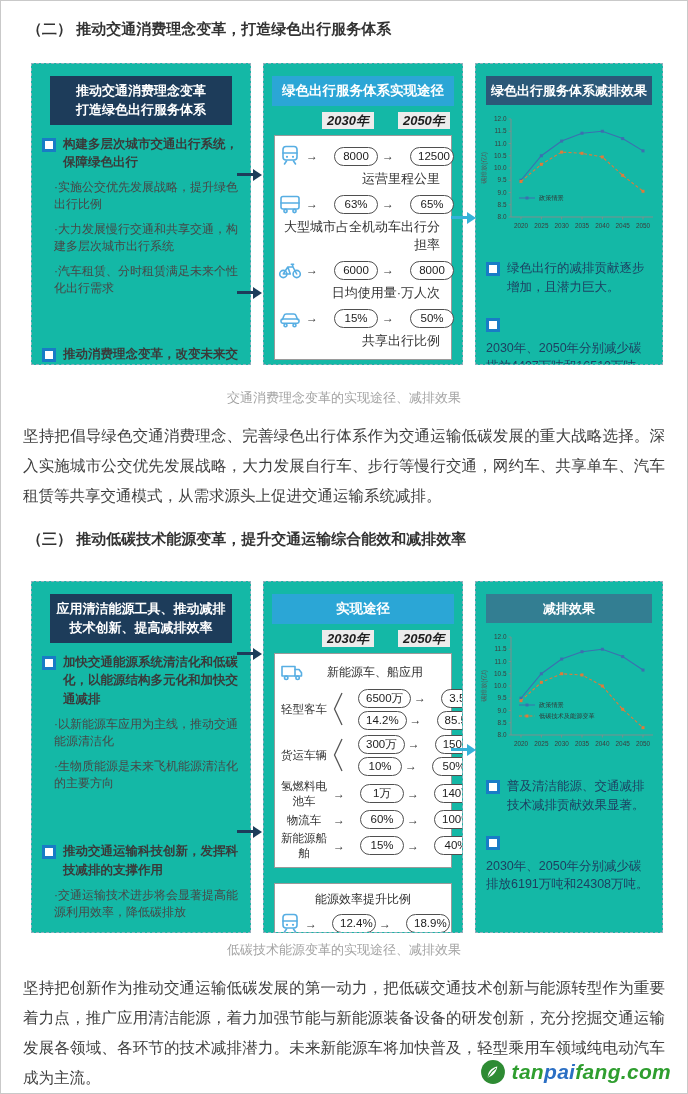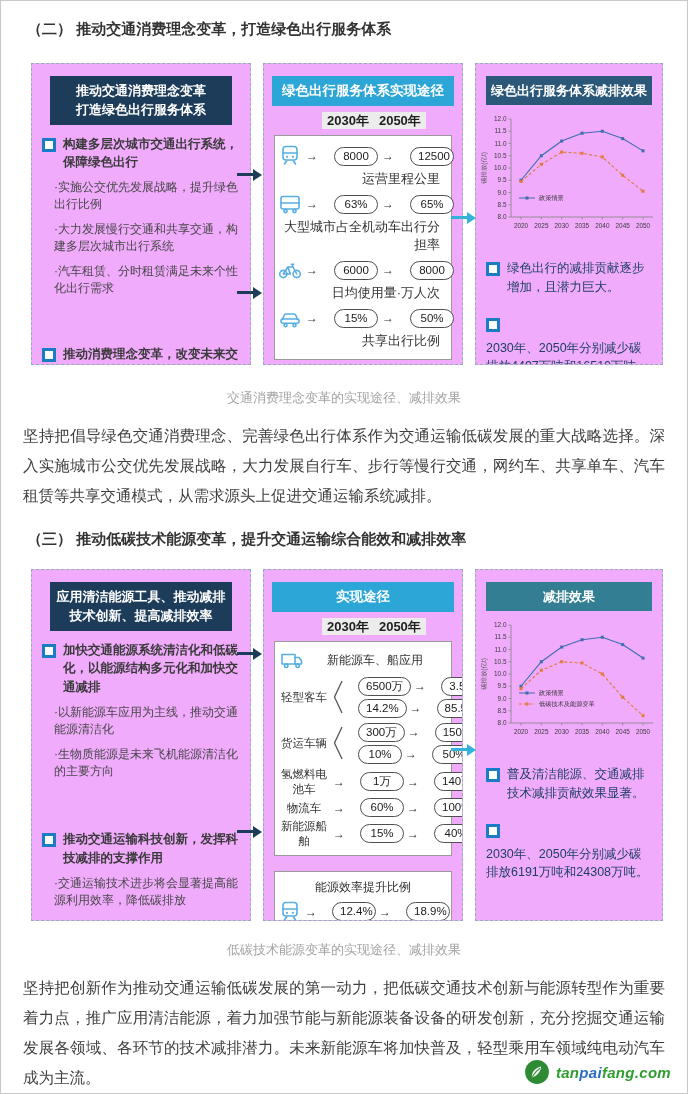--- a/index.html
+++ b/index.html
@@ -1,41 +1,41 @@
 <!DOCTYPE html>
 <html><head>
 <meta charset="utf-8">
 <style>
   html,body{margin:0;padding:0;background:#fff;font-family:"Liberation Sans","DejaVu Sans",sans-serif;}
   .page{position:relative;width:688px;height:1094px;box-sizing:border-box;border:1px solid #c9c9c9;background:#fff;overflow:hidden;}
   .sec-heading{font-size:15px;font-weight:bold;color:#333;padding:18px 26px 0;line-height:1.3;}
   .diagram{position:relative;}
   #diagram1{height:312px;margin-top:24px;}
   #diagram2{height:358px;margin-top:20px;}
-  .dcol{position:absolute;border:1.5px dashed #92aebc;box-sizing:border-box;background:#f0abfc;overflow:hidden;}
+  .dcol{position:absolute;border:1.5px dashed #92aebc;box-sizing:border-box;background:#14b8a6;overflow:hidden;}
   #diagram1 .dcol{top:0;height:302px;}
-  #diagram2 .dcol{top:0;height:352px;}
+  #diagram2 .dcol{top:12px;height:352px;}
   .lcol{left:30px;width:220px;}
   .mcol{left:262px;width:200px;}
   .rcol{left:474px;width:188px;}
   .col-head{color:#fff;font-weight:bold;text-align:center;line-height:1.5;}
   .col-head.dark{background:#1d3c5a;font-size:13px;margin:12px auto 10px;width:170px;padding:5px 6px;}
   .col-head.mid{background:#2ba6d6;font-size:13.5px;margin:12px 8px 6px;padding:5px 4px;}
   .col-head.navy{background:#2b5878;font-size:13px;margin:12px 10px 4px;padding:5px 4px;}
   .col-head.teal{background:#337e92;font-size:13px;margin:12px 10px 4px;padding:5px 4px;}
   .bullet{display:flex;gap:7px;padding:0 10px;margin-top:10px;align-items:flex-start;}
   .bullet .sq{flex:0 0 auto;width:8px;height:8px;border:3px solid #187cc6;margin-top:3px;background:#fff;}
   .bullet .bt{font-size:12.5px;font-weight:bold;color:#3a3a3a;line-height:1.5;}
   .sub{font-size:12px;color:#474747;line-height:1.45;padding:0 8px 0 22px;margin-top:7px;}
   #diagram1 .lcol .bullet.gap{margin-top:48px;}
   #diagram2 .lcol .bullet.gap{margin-top:50px;}
   .rcol .bullet .bt{font-weight:normal;color:#1d4061;font-size:12.5px;}
   .rcol .bullet{margin-top:14px;}
   .rcol .bullet.gap{margin-top:18px;flex-direction:column;}
-  .years{display:flex;padding-left:58px;margin:2px 0 6px;}
+  .years{display:flex;padding-left:58px;gap:24px;margin:2px 0 6px;font-style:italic;}
   .years span{font-size:13px;font-weight:bold;color:#1e1e1e;background:#ececec;padding:0 5px;line-height:1.35;}
   .flow-box{border:1px solid #9a9a9a;margin:0 10px;padding:5px 3px;background:#fff;}
   .flow-box.gap-top{margin-top:15px;}
   .flow-row{display:flex;align-items:center;gap:4px;margin:3px 0 2px;}
   .flow-icon{width:24px;height:24px;flex:0 0 auto;display:inline-flex;}
   .flow-icon svg{width:100%;height:100%;}
   .sm-arrow{color:#333;font-size:12px;flex:0 0 auto;line-height:1;}
   .pill{border:1.4px solid #4f4f4f;border-radius:11px;padding:0 7px;font-size:11.5px;color:#1b1b1b;min-width:44px;box-sizing:border-box;text-align:center;line-height:17px;background:#fff;white-space:nowrap;margin-left:12px;}
   .flow-label{font-size:13px;color:#333;text-align:right;padding-right:8px;margin:0 0 4px;}
   .flow-title-row{display:flex;align-items:center;margin:1px 2px 3px;}
@@ -51,21 +51,21 @@
   .harrow .tail{width:16px;height:3px;}
   .harrow .tip{width:0;height:0;border-top:6px solid transparent;border-bottom:6px solid transparent;}
   .harrow.dark .tail{background:#1d3c5a;}
   .harrow.dark .tip{border-left:9px solid #1d3c5a;}
   .harrow.cyan .tail{background:#35b2d9;}
   .harrow.cyan .tip{border-left:9px solid #35b2d9;}
   .caption{text-align:center;color:#a3a3a3;font-size:13px;margin-top:14px;}
   .para{font-size:15.5px;color:#404040;line-height:1.95;text-align:justify;padding:0 22px;margin-top:14px;}
   .logo{position:absolute;right:16px;bottom:8px;display:flex;align-items:center;gap:6px;}
   .logo-mark{width:26px;height:26px;}
-  .logo-text{font-size:15px;font-weight:bold;letter-spacing:.3px;font-style:italic;}
+  .logo-text{font-size:21px;font-weight:bold;letter-spacing:.3px;font-style:italic;}
 </style>
 </head>
 <body>
 
 <div class="page">
 
   <div class="sec-heading">（二） 推动交通消费理念变革，打造绿色出行服务体系</div>
 
   <div class="diagram" id="diagram1">
     <div class="dcol lcol">

